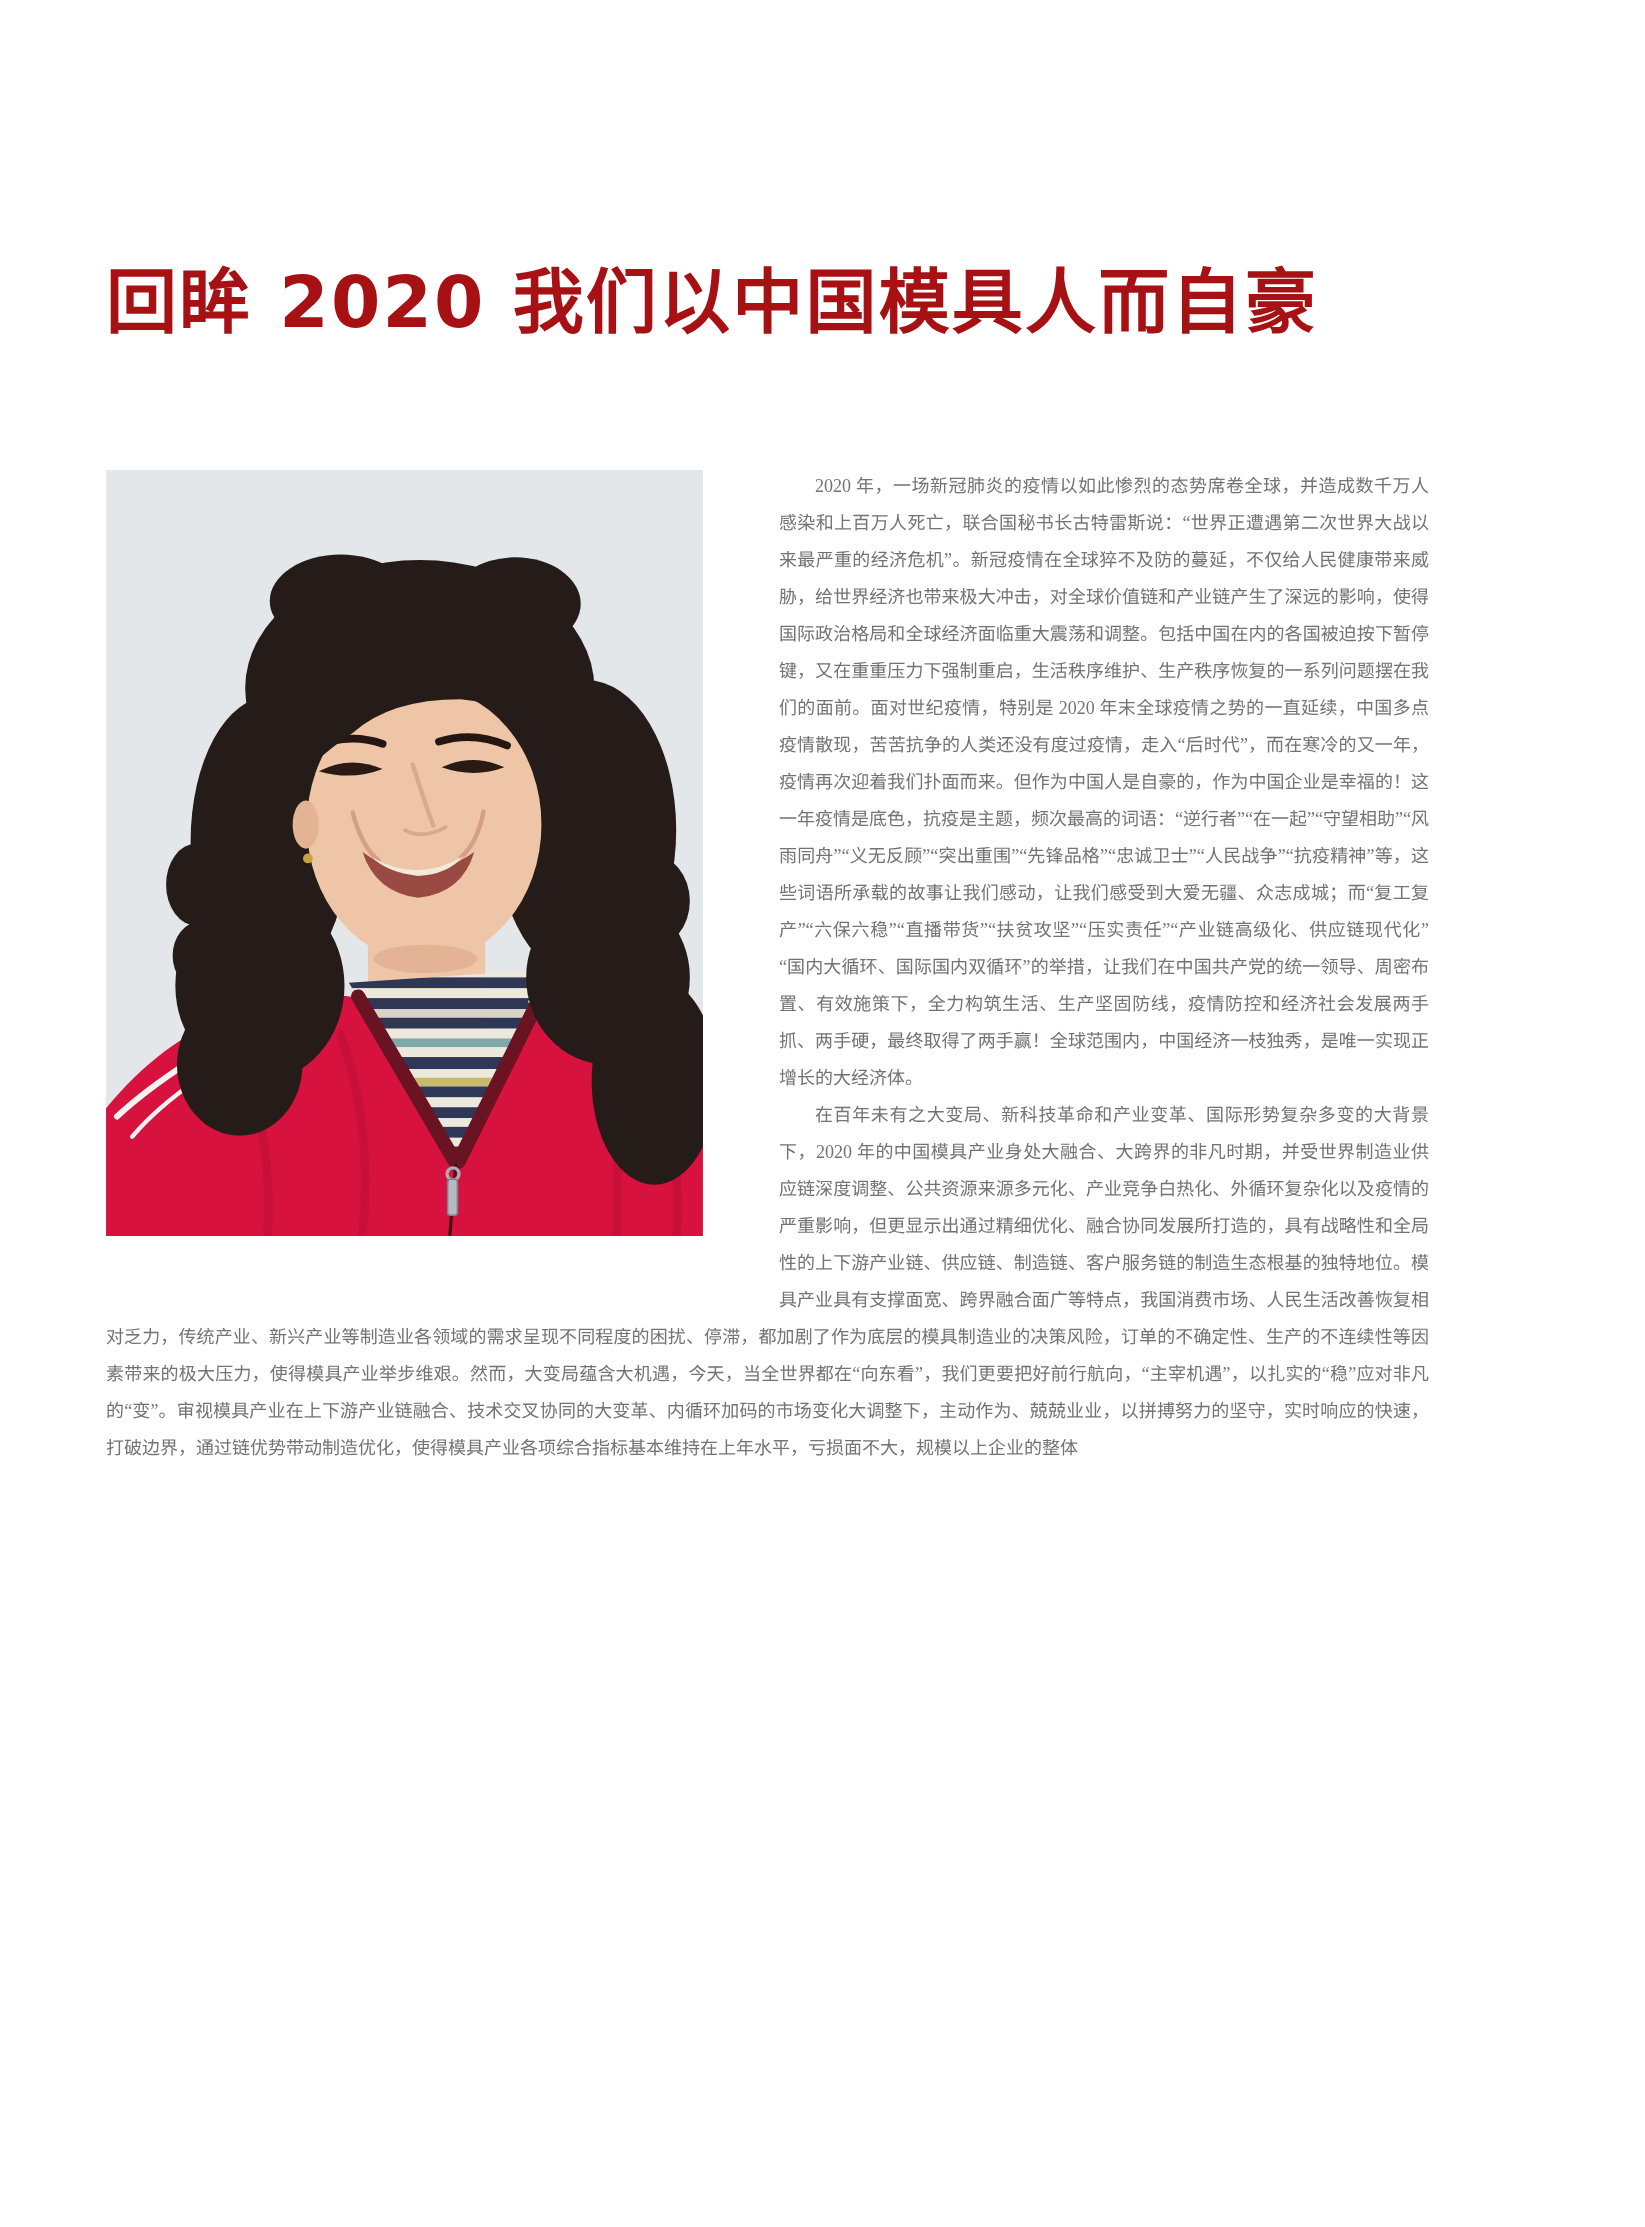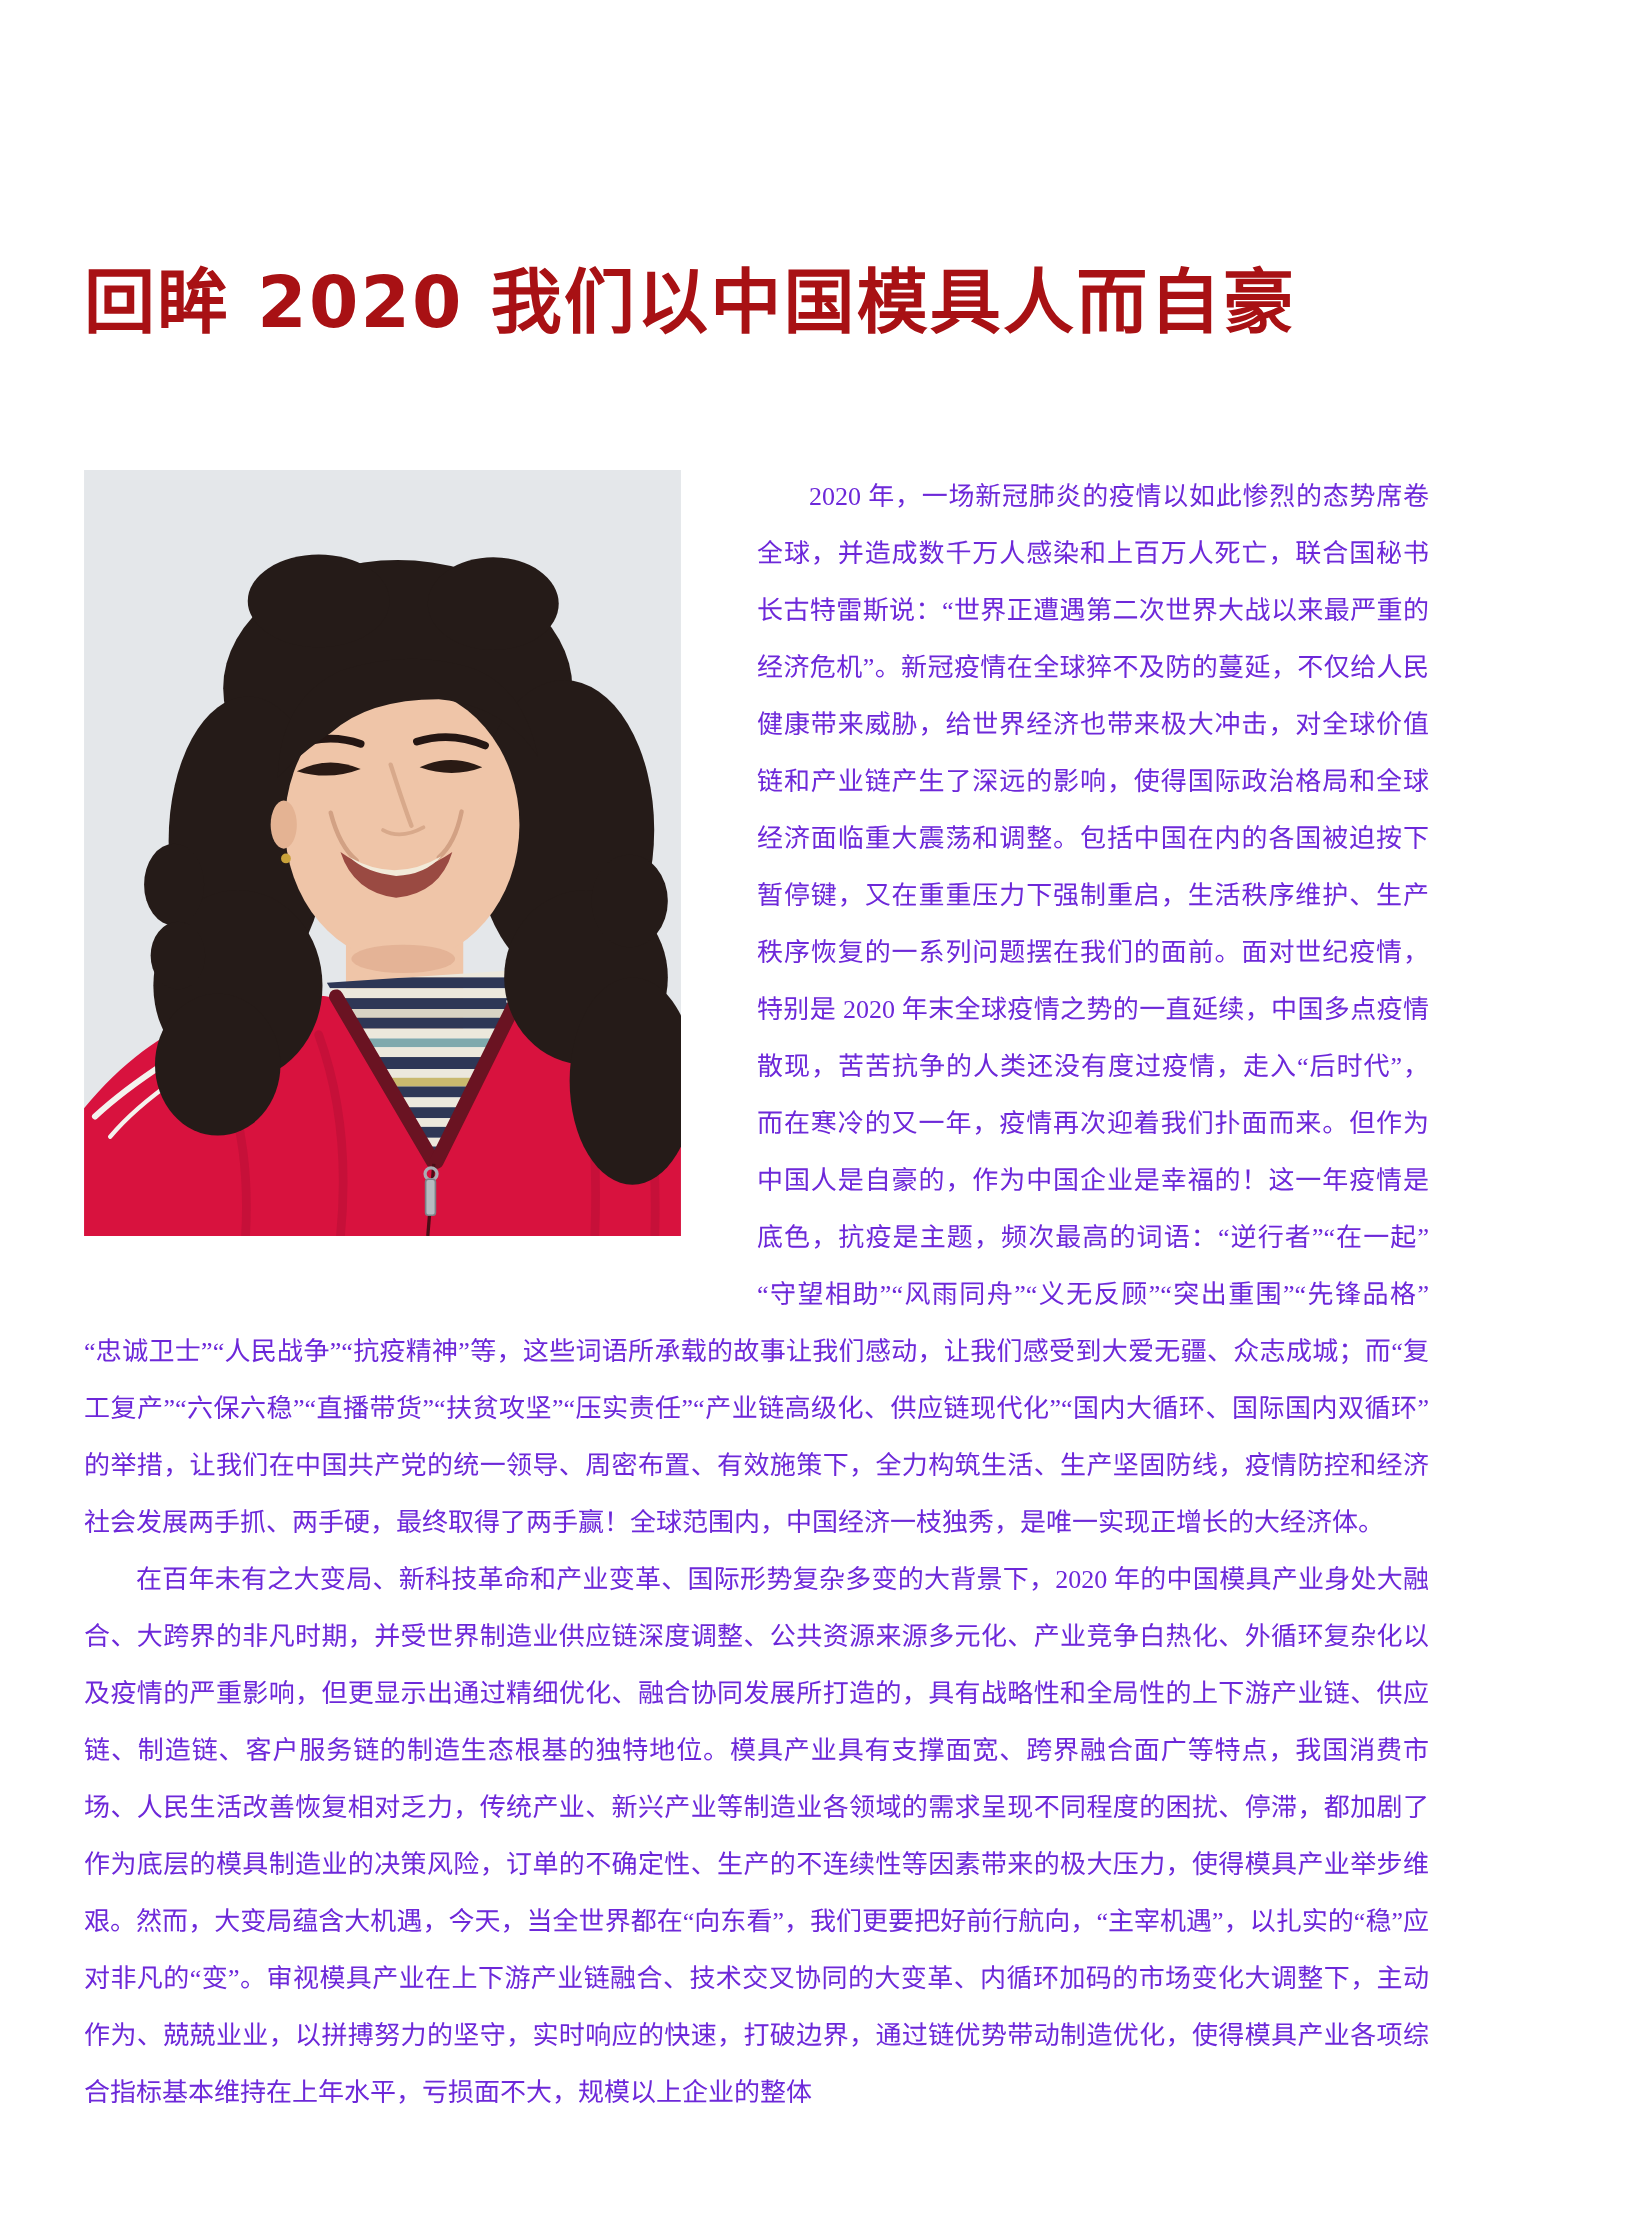--- a/index.html
+++ b/index.html
@@ -1,38 +1,38 @@
 <!DOCTYPE html>
 <html lang="zh-CN" style="font-size:8.7px"><head>
 <meta charset="utf-8">
 <style>
   * { margin:0; padding:0; box-sizing:border-box; }
   html,body { background:#ffffff; }
   body { width:1646px; height:2227px; font-family:"Liberation Serif","DejaVu Serif",serif; }
   .page {
     width:1560px; height:2227px;
     background:#ffffff;
-    padding:246px 131px 0 84px;
+    padding:246px 131px 0 106px;
     overflow:hidden;
   }
   .headline { margin:0 0 109px 0; }
   .title-line {
     font-family:"DejaVu Sans","Liberation Sans",sans-serif;
     font-weight:900;
     font-size:71px;
     line-height:113px;
     letter-spacing:2.2px;
     color:#A81114;
     white-space:nowrap;
   }
   .article {
-    font-size:26px;
-    line-height:57px;
+    font-size:18px;
+    line-height:37px;
     text-align:justify;
-    color:#6d28d9;
+    color:#737373;
   }
   .photo-fig {
     float:left;
     width:597px;
     height:766px;
     margin:2.2px 76px 70px 0;
   }
   .photo-fig svg { display:block; width:597px; height:766px; }
   p.body-par { margin:0; text-indent:2em; }
 </style>

